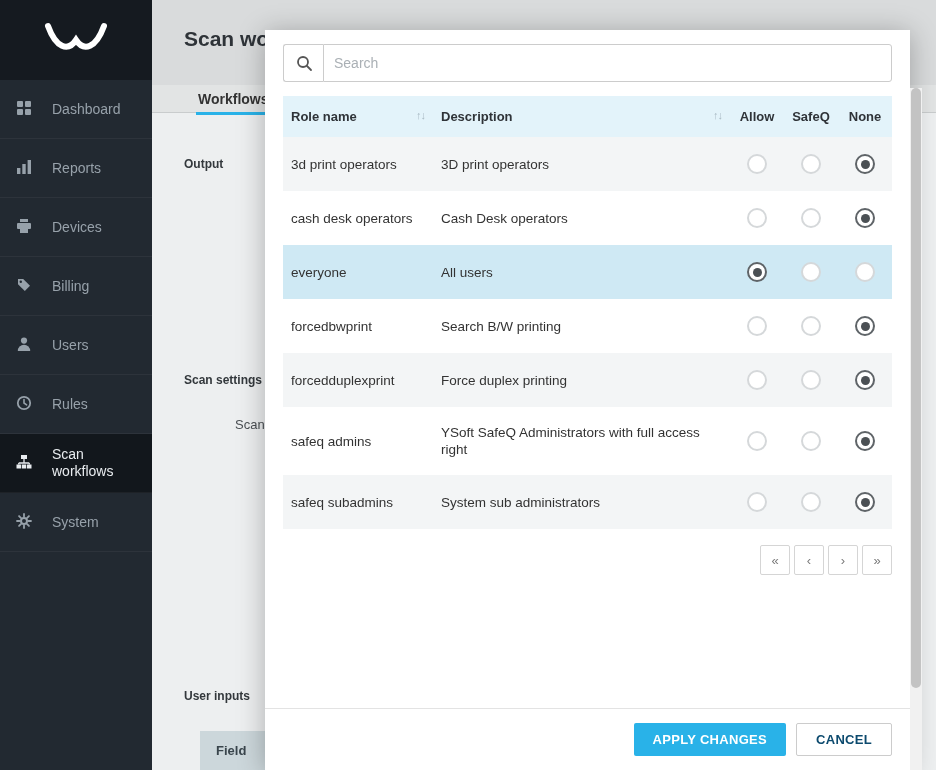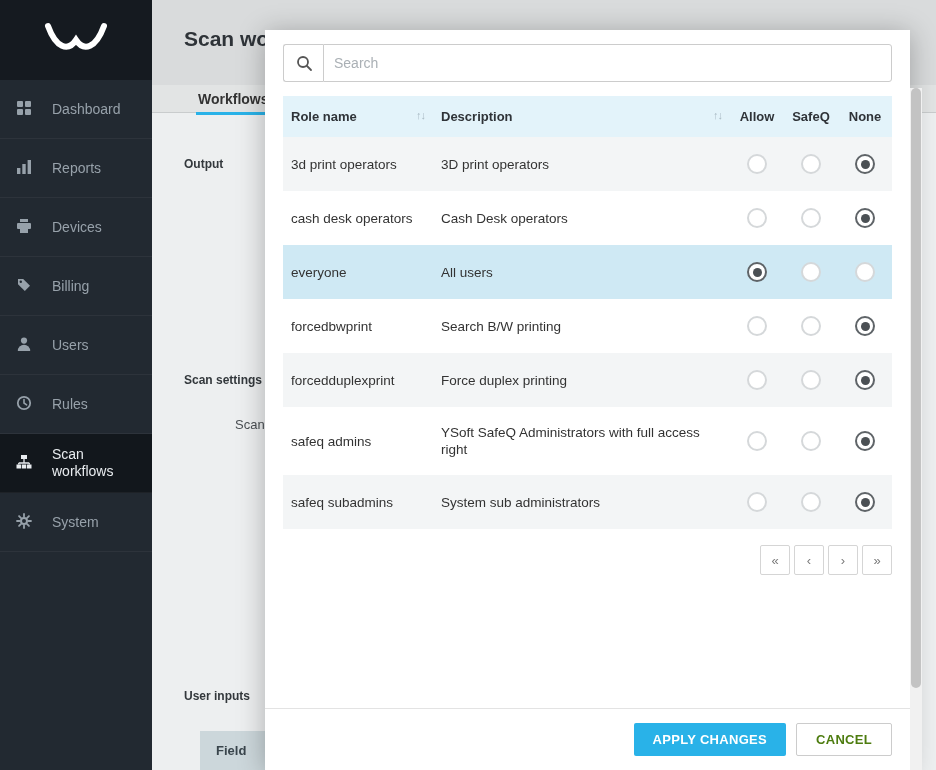--- a/index.html
+++ b/index.html
@@ -60,21 +60,21 @@
                           margin:-4.5px 0 0 -4.5px; border-radius:50%; background:#4b5054; }
 
   .pagination { display:flex; justify-content:flex-end; gap:4px; margin:16px 0 10px; }
   .page-btn { width:30px; height:30px; border:1px solid #d5d5d5; background:#fff; color:#7a7a7a;
               font-size:13px; display:flex; align-items:center; justify-content:center; cursor:pointer; border-radius:2px; }
 
   .modal-footer { border-top:1px solid #e3e3e3; padding:14px 18px; display:flex; justify-content:flex-end; gap:10px; background:#fff; }
   .btn { font-family:"Liberation Sans", sans-serif; font-size:13px; font-weight:bold; letter-spacing:0.3px;
          padding:8px 19px; border-radius:2px; cursor:pointer; }
   .btn-apply { background:#29b2e8; color:#fff; border:none; }
-  .btn-cancel { background:#fff; color:#4d7c0f; border:1px solid #ccc; }
+  .btn-cancel { background:#fff; color:#0c4a6e; border:1px solid #ccc; }
 
   
   .modal-scrollbar { position:absolute; left:910px; top:88px; width:12px; height:682px; background:#f1f1f1; z-index:3; }
   .modal-scroll-thumb { position:absolute; left:1px; top:0; width:10px; height:600px; background:#c3c3c3; border-radius:5px; }
 </style>
 </head>
 <body>
 
 <div class="main">
   <div class="page-header"></div>

